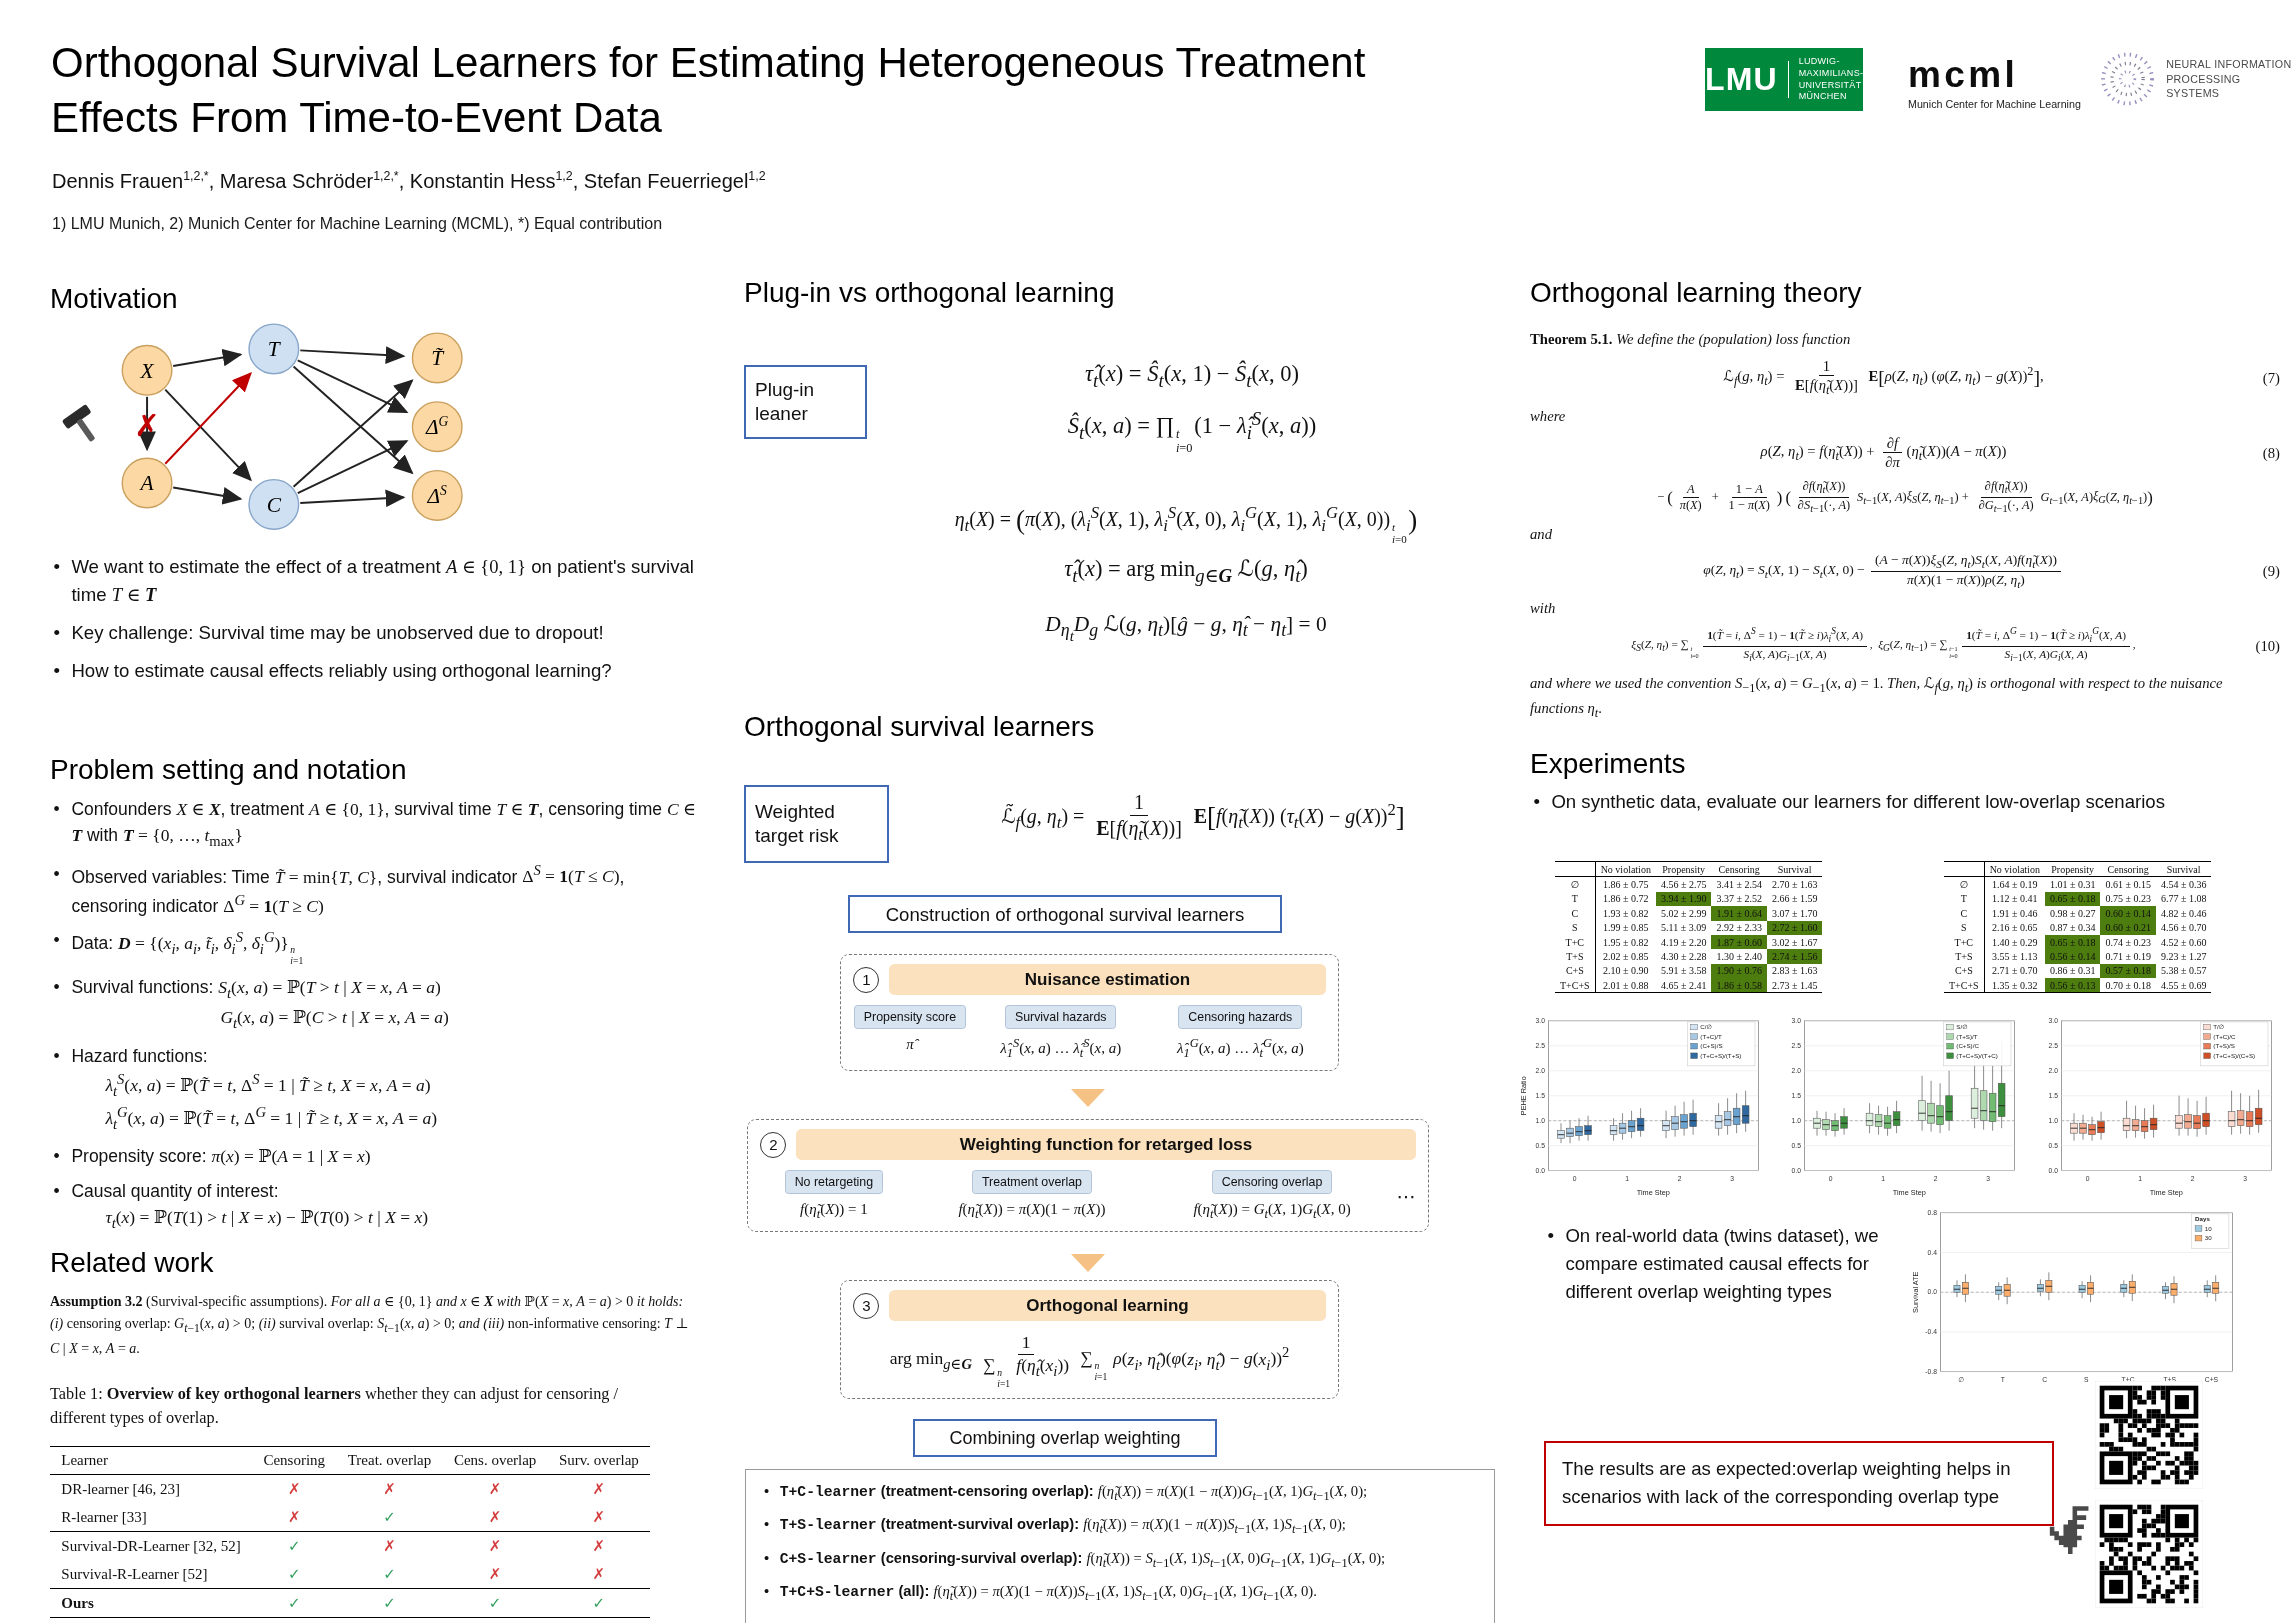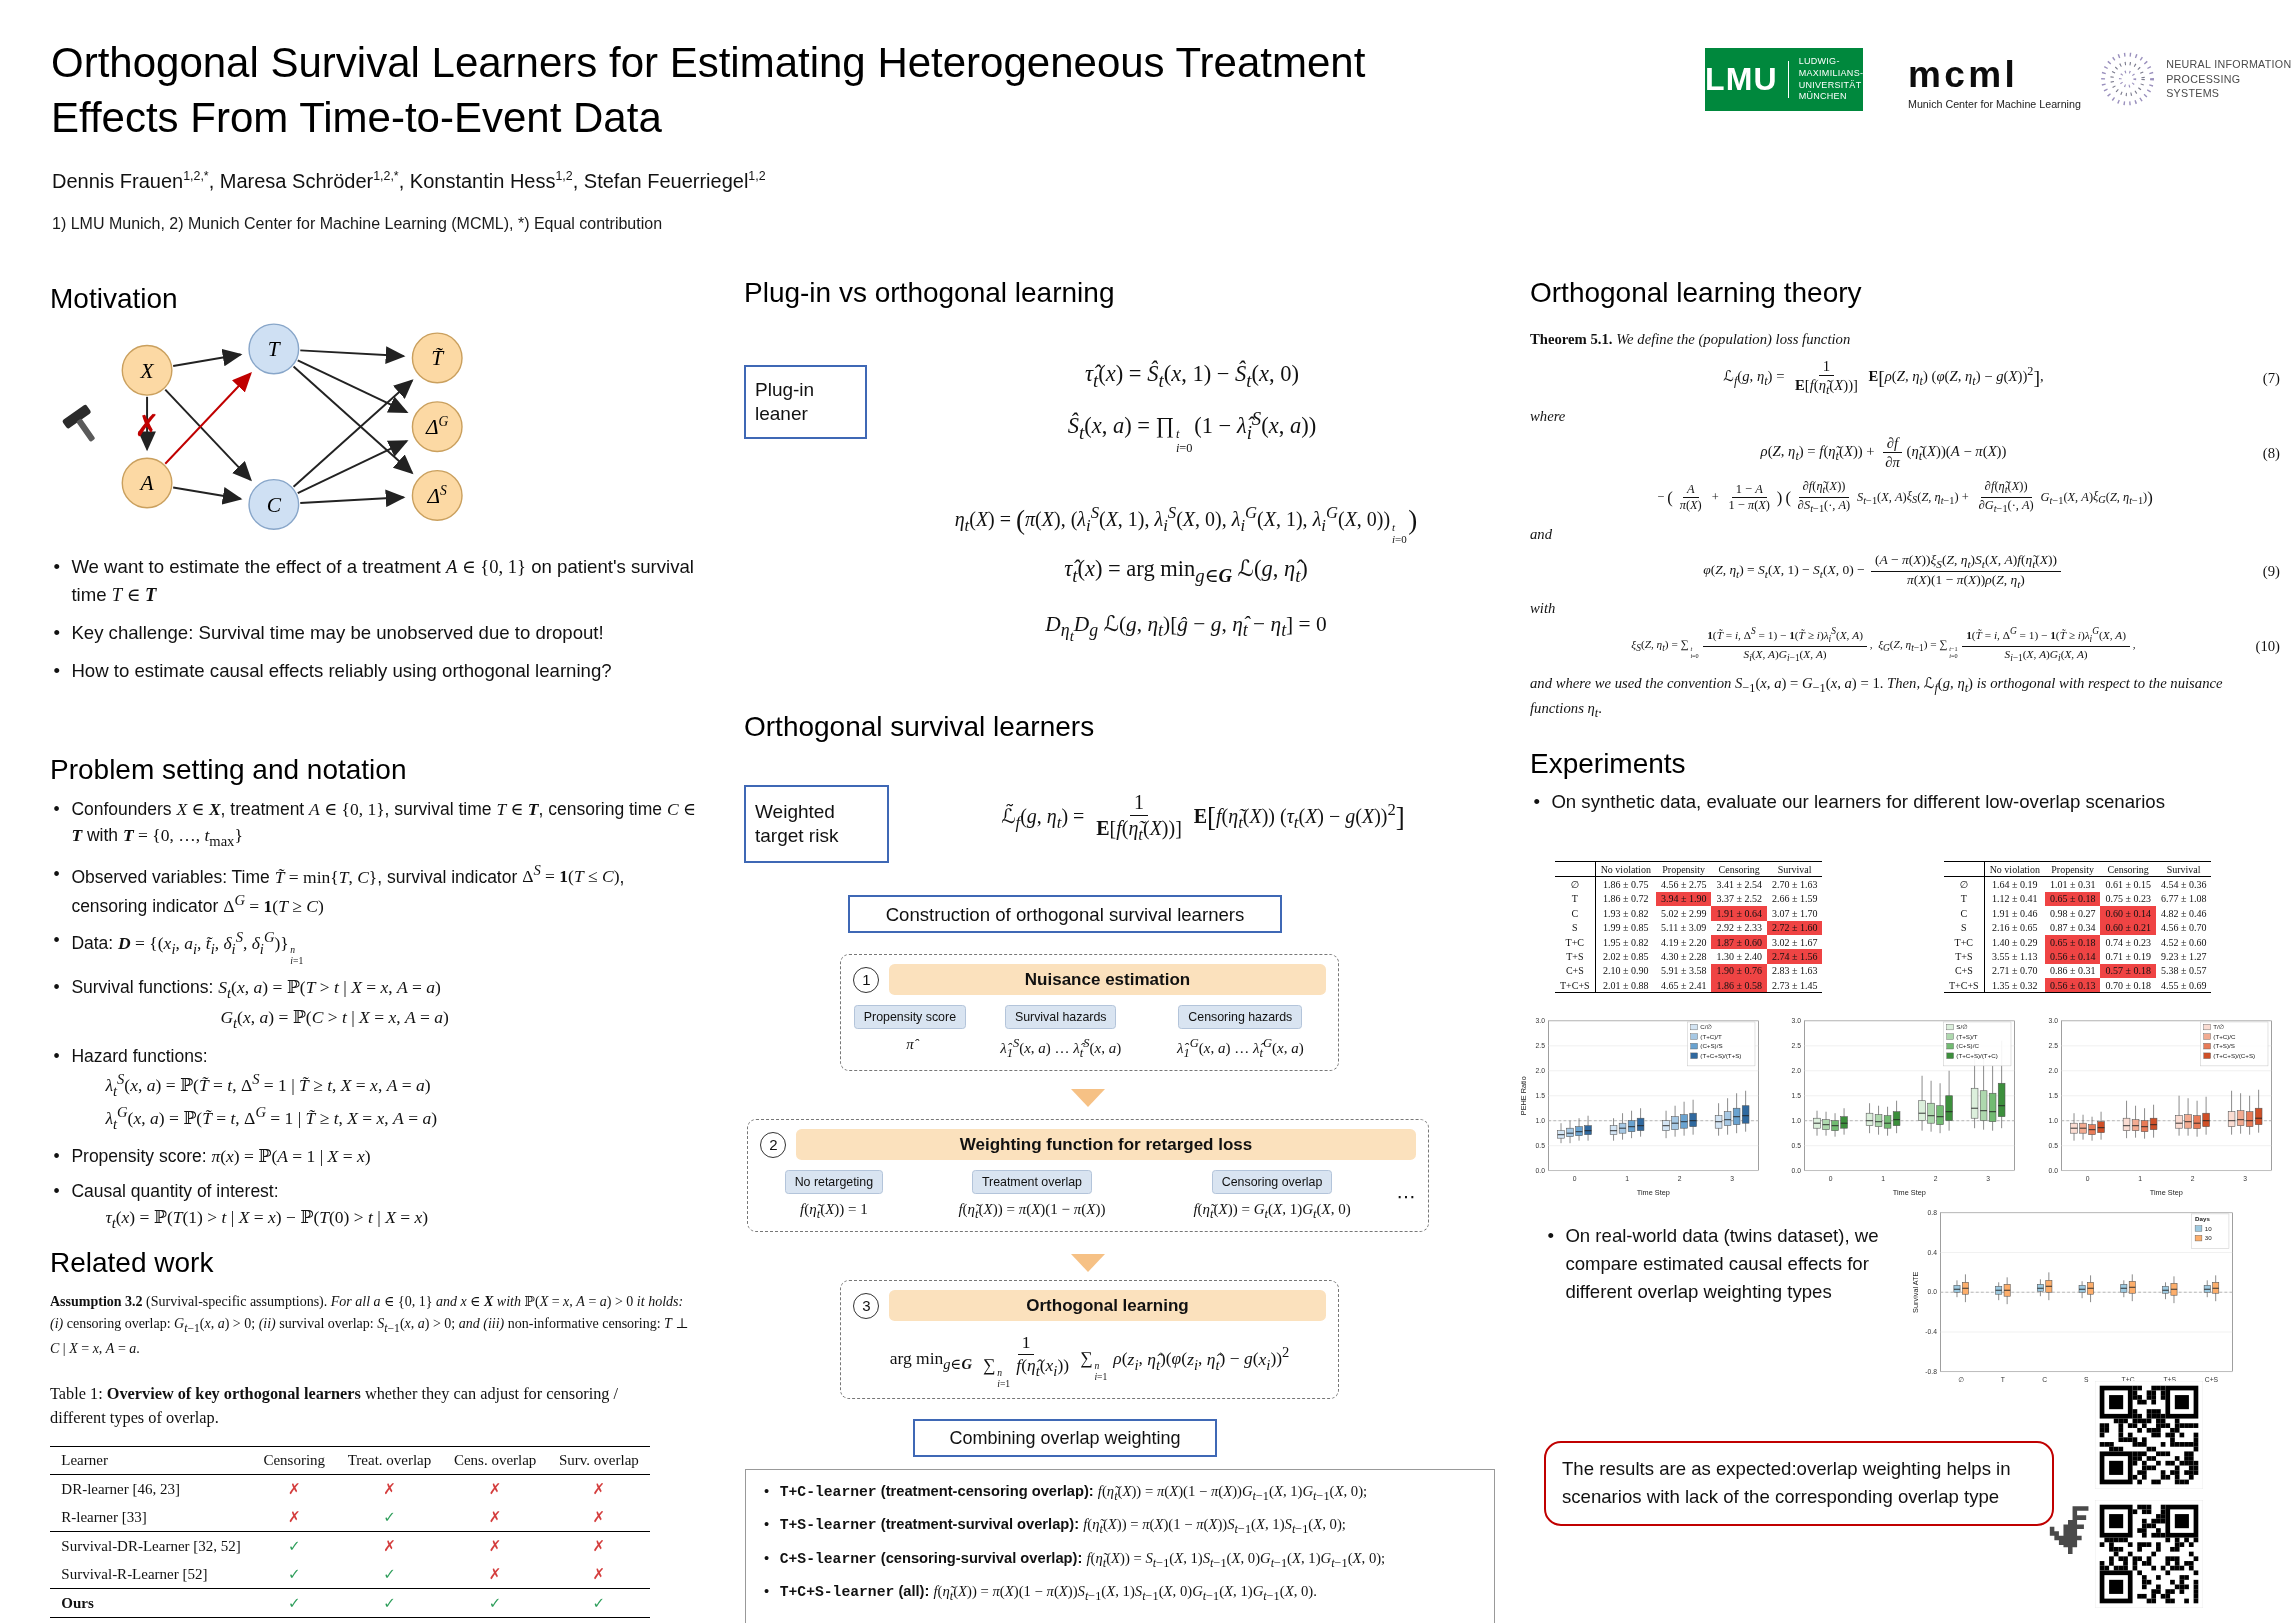--- a/index.html
+++ b/index.html
@@ -69,21 +69,21 @@
   .th-line { display:flex; align-items:center; margin-bottom:6.8px; }
   .th-line .th-content { flex:1; text-align:center; }
   .th-line.text .th-content { text-align:left; }
   .eqnum { width:43px; text-align:right; font-size:14.7px; }
 
   .exp-table { border-collapse:collapse; font-size:10px;margin-left:28px; }
   .exp-table th, .exp-table td { padding:1.7px 5px; text-align:center; white-space:nowrap; }
   .exp-table th { border-top:1.1px solid #000; border-bottom:0.8px solid #000; font-weight:normal; font-style:normal; }
   .exp-table th.lbl, .exp-table td.lbl { border-right:0.8px solid #000; }
   .exp-table tbody tr:last-child td { border-bottom:1.1px solid #000; }
-  .exp-table .hl { background:#ef4444; }
+  .exp-table .hl { background:#4d7c0f; }
 
   .result-box { border:2.8px solid #c00000; padding:12.4px 16px; font-size:18.6px; line-height:1.5; }
 
   .lmu-box { background:#00883d; color:#fff; display:flex; align-items:center; gap:10px; padding:8px 0; height:63px; }
   .lmu-acr { font-size:32px; font-weight:bold; letter-spacing:1.1px; border-right:1.1px solid #fff; padding-right:10px; }
   .lmu-name { font-size:9px; line-height:1.3; letter-spacing:0.3px; }
   .mcml-word { font-size:37px; font-weight:800; letter-spacing:3.4px; color:#0d0d0d; line-height:1; }
   .mcml-sub { font-size:10.7px; color:#222; margin-top:4.5px; }
   .nips { display:flex; align-items:center; gap:8px; }
   .nips-text { font-size:10.7px; color:#4a4a4a; line-height:1.35; letter-spacing:0.3px; }
@@ -856,21 +856,21 @@
         <text x="533" y="312" text-anchor="middle" font-size="12" fill="#333" font-family="Liberation Sans, DejaVu Sans, sans-serif">C+S</text>
         <text x="13" y="153" text-anchor="middle" font-size="13" fill="#222" font-family="Liberation Sans, DejaVu Sans, sans-serif" transform="rotate(-90 13 153)">Survival ATE</text>
         <rect x="498" y="14" width="66" height="61" fill="#ffffff" stroke="#bbb" stroke-width="0.8" opacity="0.93"></rect>
         <text x="504" y="27" font-size="11" font-weight="bold" fill="#222" font-family="Liberation Sans, DejaVu Sans, sans-serif">Days</text>
         <rect x="504" y="35" width="12" height="10" fill="#9ecae1" stroke="#555" stroke-width="0.7"></rect>
         <text x="521" y="44" font-size="11" fill="#222" font-family="Liberation Sans, DejaVu Sans, sans-serif">10</text>
         <rect x="504" y="52" width="12" height="10" fill="#fdae6b" stroke="#555" stroke-width="0.7"></rect>
         <text x="521" y="61" font-size="11" fill="#222" font-family="Liberation Sans, DejaVu Sans, sans-serif">30</text>
       </svg></div>
 
-  <div class="abs result-box" style="left:1544px; top:1441px; width:510px;border-radius:17px;">The results are as expected:overlap weighting helps in scenarios with lack of the corresponding overlap type</div>
+  <div class="abs result-box" style="left:1544px; top:1441px; width:510px;">The results are as expected:overlap weighting helps in scenarios with lack of the corresponding overlap type</div>
 
   <div id="qr-1" class="abs" style="left:2095px; top:1381px;"><svg width="108" height="108" viewBox="0 0 192 192">
         <rect x="0" y="0" width="192" height="192" fill="#fff" stroke="#ddd" stroke-width="1"></rect>
         <rect x="8.347826086956522" y="75.13043478260869" width="8.347826086956522" height="8.347826086956522" fill="#000"></rect>
         <rect x="8.347826086956522" y="83.47826086956522" width="8.347826086956522" height="8.347826086956522" fill="#000"></rect>
         <rect x="8.347826086956522" y="91.82608695652173" width="8.347826086956522" height="8.347826086956522" fill="#000"></rect>
         <rect x="8.347826086956522" y="108.52173913043478" width="8.347826086956522" height="8.347826086956522" fill="#000"></rect>
         <rect x="16.695652173913043" y="75.13043478260869" width="8.347826086956522" height="8.347826086956522" fill="#000"></rect>
         <rect x="16.695652173913043" y="83.47826086956522" width="8.347826086956522" height="8.347826086956522" fill="#000"></rect>
         <rect x="16.695652173913043" y="108.52173913043478" width="8.347826086956522" height="8.347826086956522" fill="#000"></rect>

